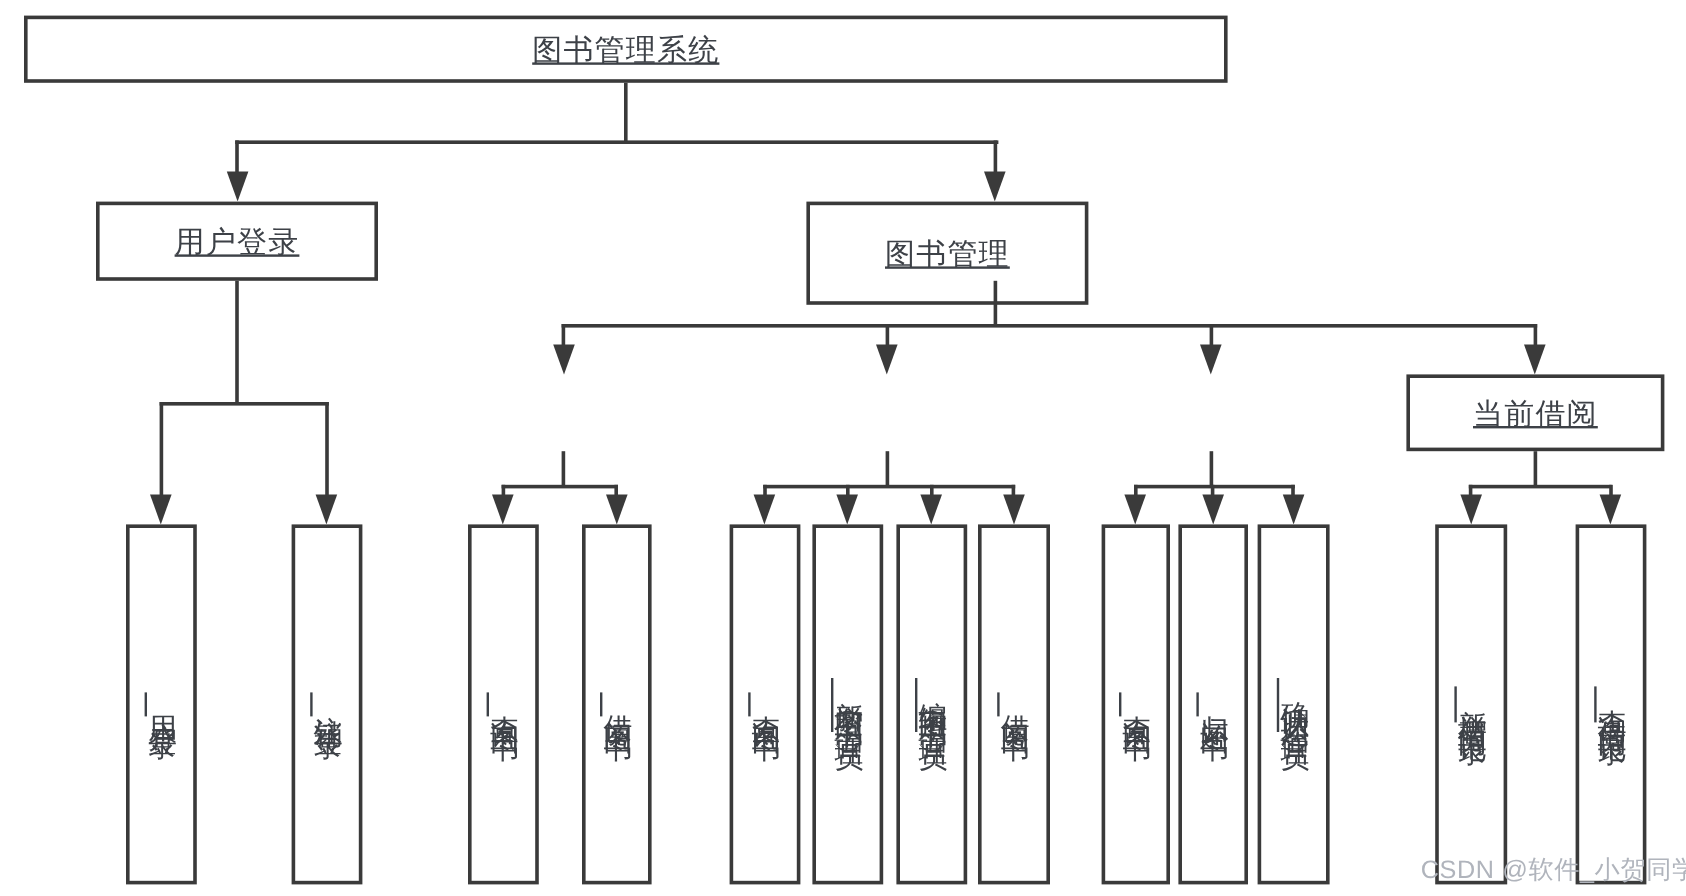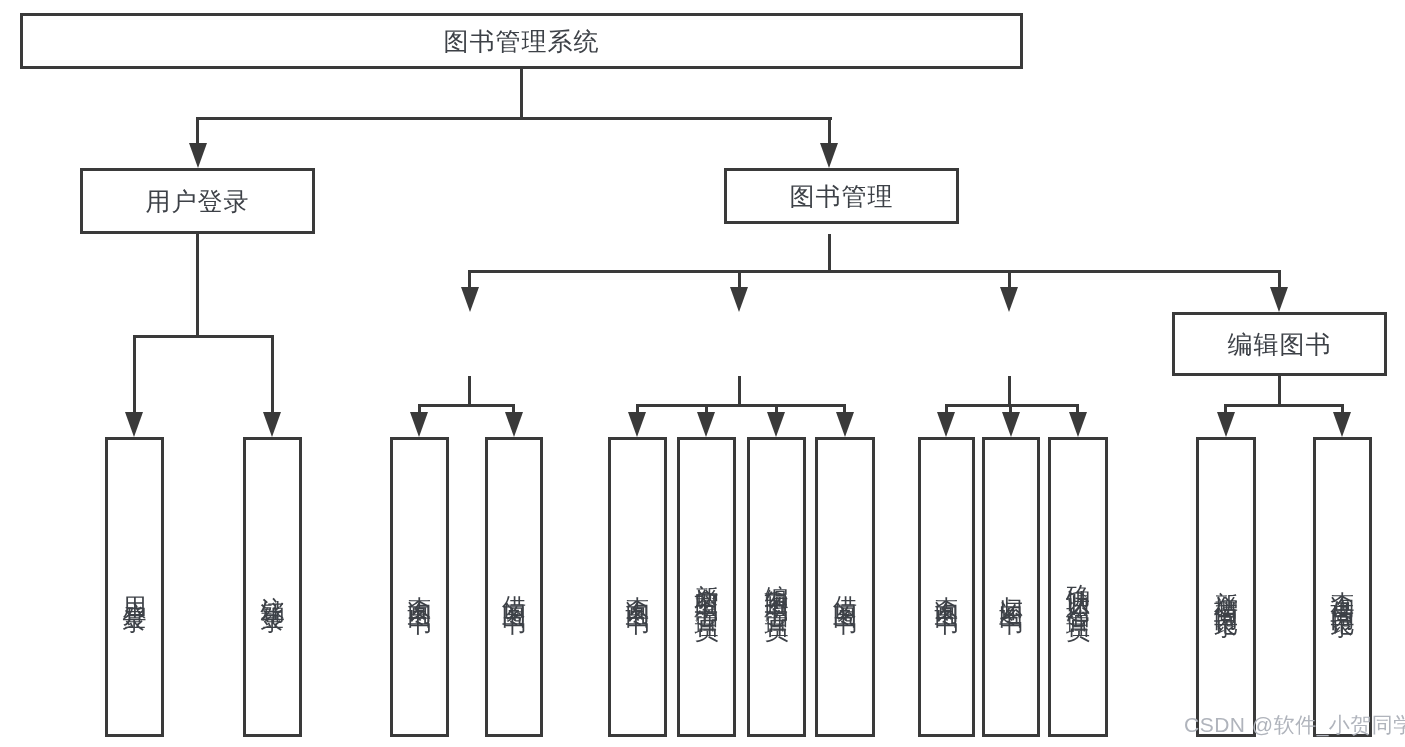--- a/index.html
+++ b/index.html
@@ -6,20 +6,21 @@
   .canvas {
     position:relative; width:1405px; height:747px;
     background:#ffffff; overflow:hidden;
     font-family:"Liberation Sans", sans-serif;
   }
   .box {
     position:absolute; box-sizing:border-box;
     border:3px solid #3a3a3a; background:#ffffff;
     display:flex; align-items:center; justify-content:center;
     color:#3d4147;
+    text-decoration:underline;
   }
   .box.h span { font-size:25px; letter-spacing:1px; white-space:nowrap; }
   .box.v span {
     writing-mode:vertical-rl;
     font-size:24px; letter-spacing:5px; line-height:1;
   }
   .vline { position:absolute; width:3px; background:#3a3a3a; }
   .hline { position:absolute; height:3px; background:#3a3a3a; }
   .arrow {
     position:absolute; width:0; height:0;
@@ -45,21 +46,21 @@
   <div class="vline" style="left:520px;top:69px;height:49px"></div>
   <div class="hline" style="left:196px;top:117px;width:636px"></div>
   <div class="vline" style="left:196px;top:117px;height:30px"></div>
   <div class="arrow" style="left:189px;top:143px"></div>
   <div class="vline" style="left:828px;top:117px;height:30px"></div>
   <div class="arrow" style="left:820px;top:143px"></div>
 
   <div class="box h" style="left:80px;top:168px;width:235px;height:66px">
     <span>用户登录</span>
   </div>
-  <div class="box h" style="left:724px;top:168px;width:235px;height:56px">
+  <div class="box h" style="left:672px;top:168px;width:235px;height:86px">
     <span>图书管理</span>
   </div>
 
   <div class="vline" style="left:196px;top:234px;height:103px"></div>
   <div class="hline" style="left:133px;top:335px;width:141px"></div>
   <div class="vline" style="left:133px;top:335px;height:80px"></div>
   <div class="arrow" style="left:125px;top:412px"></div>
   <div class="vline" style="left:271px;top:335px;height:80px"></div>
   <div class="arrow" style="left:263px;top:412px"></div>
 
@@ -68,21 +69,21 @@
   <div class="vline" style="left:468px;top:270px;height:25px"></div>
   <div class="arrow" style="left:461px;top:287px"></div>
   <div class="vline" style="left:738px;top:270px;height:25px"></div>
   <div class="arrow" style="left:730px;top:287px"></div>
   <div class="vline" style="left:1008px;top:270px;height:25px"></div>
   <div class="arrow" style="left:1000px;top:287px"></div>
   <div class="vline" style="left:1278px;top:270px;height:25px"></div>
   <div class="arrow" style="left:1270px;top:287px"></div>
 
   <div class="box h" style="left:1172px;top:312px;width:215px;height:64px">
-    <span>编辑图书</span>
+    <span>当前借阅</span>
   </div>
 
   <div class="vline" style="left:468px;top:376px;height:29px"></div>
   <div class="hline" style="left:418px;top:404px;width:97px"></div>
   <div class="vline" style="left:418px;top:404px;height:11px"></div>
   <div class="arrow" style="left:410px;top:412px"></div>
   <div class="vline" style="left:512px;top:404px;height:11px"></div>
   <div class="arrow" style="left:505px;top:412px"></div>
 
   <div class="vline" style="left:738px;top:376px;height:29px"></div>

